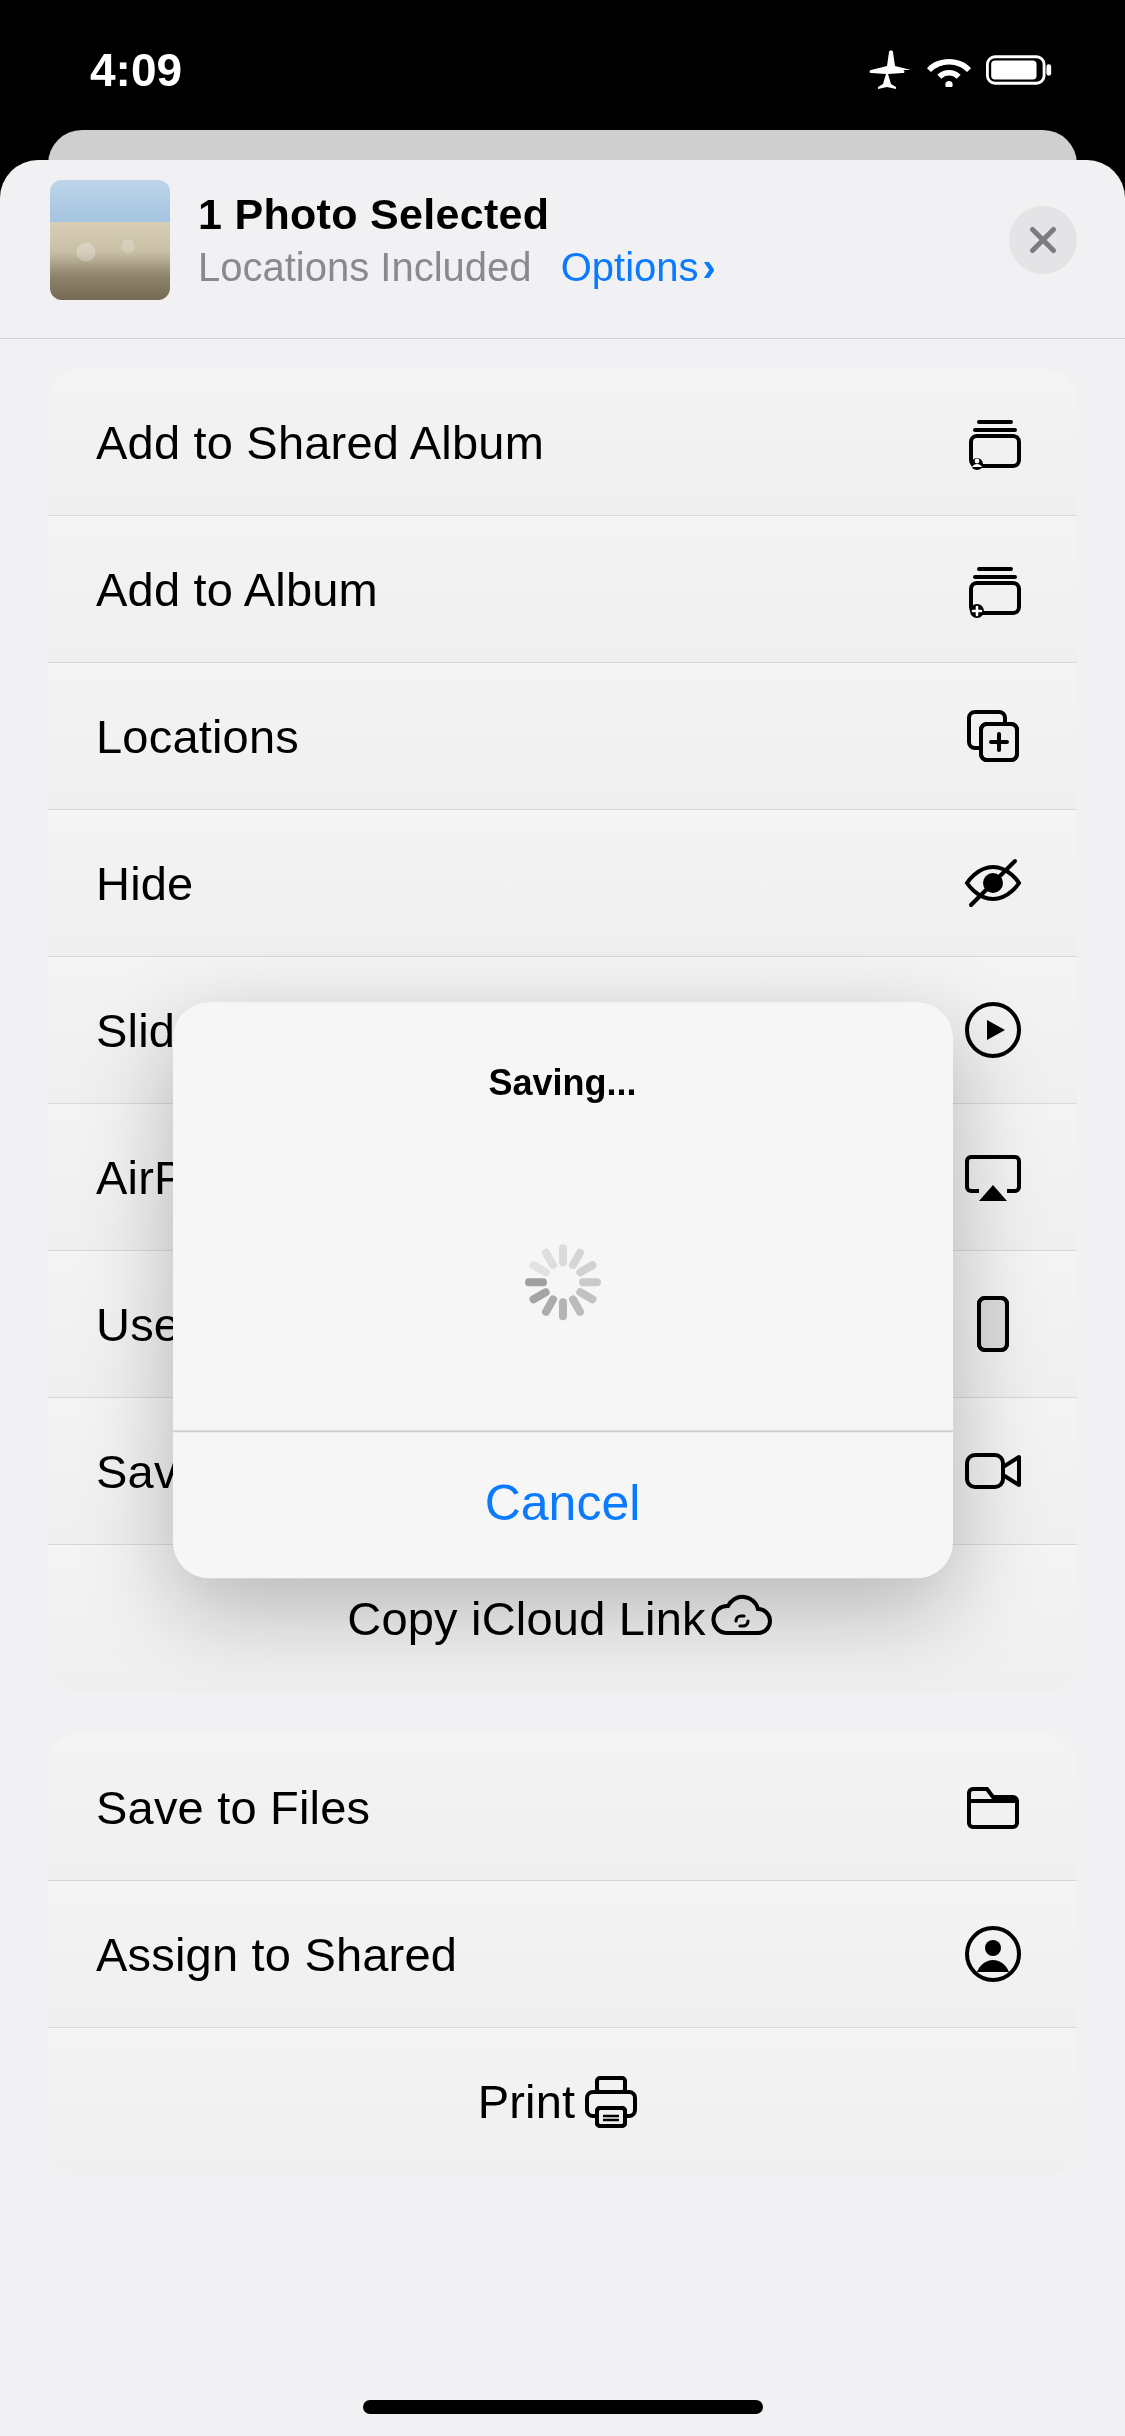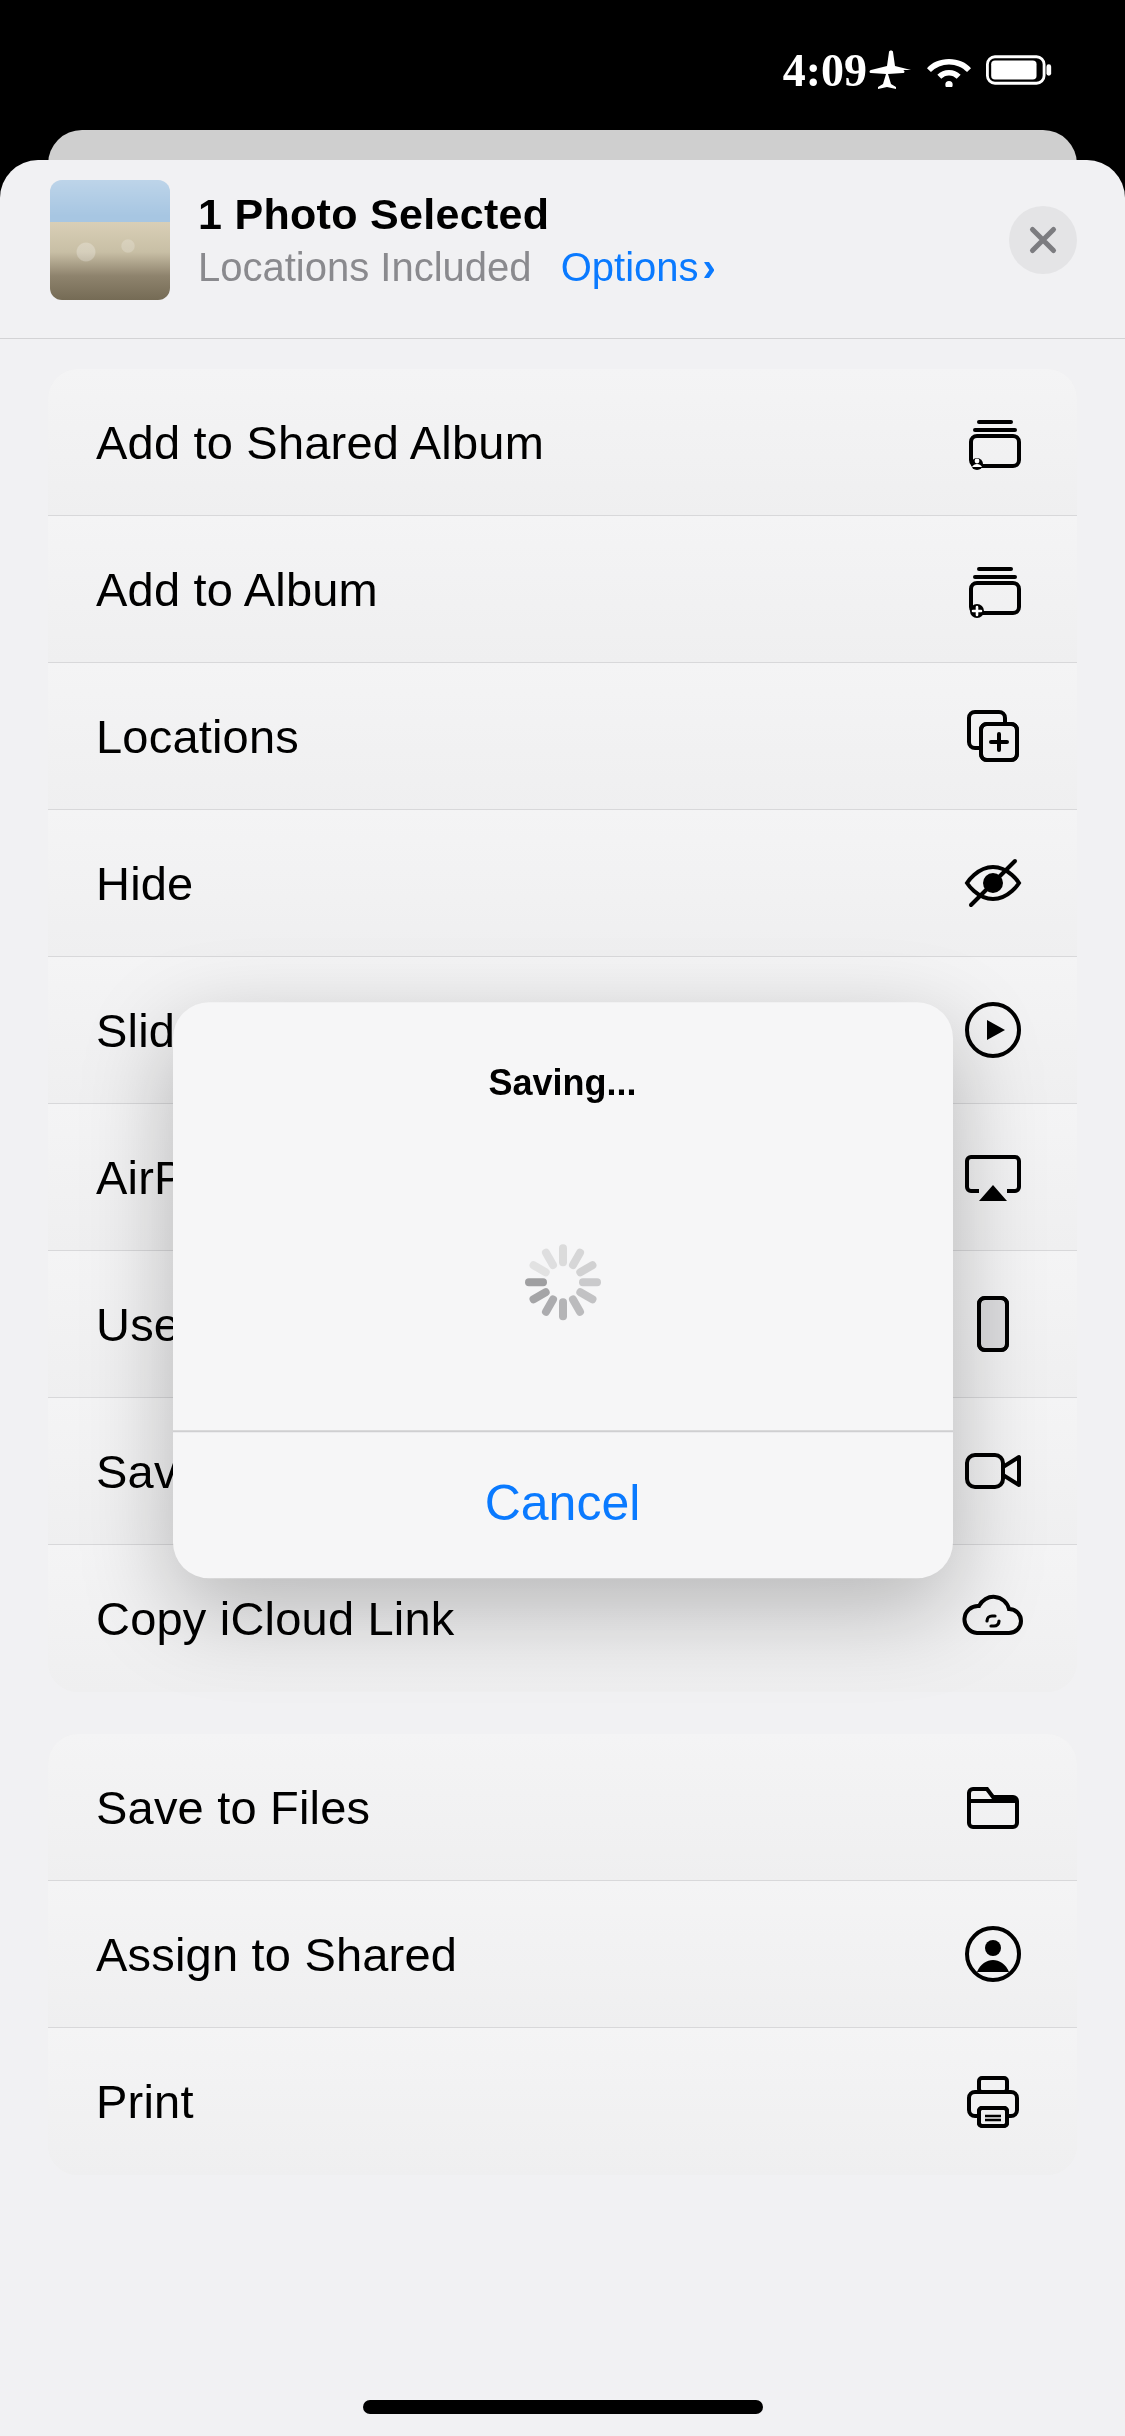--- a/index.html
+++ b/index.html
@@ -11,27 +11,26 @@
     overflow: hidden;
   }
 
   
   .status-bar {
     position: absolute;
     top: 0; left: 0; right: 0;
     height: 140px;
     display: flex;
     align-items: center;
-    justify-content: flex-end;
+    justify-content: space-between;
     padding: 0 70px 0 90px;
     color: #fff;
     font-size: 46px;
     font-weight: 600;
     z-index: 5;
-    font-family: Liberation Serif, serif;
   }
   .status-right { display: flex; align-items: center; gap: 14px; }
   .status-right svg { display: block; }
 
   
   .peek {
     position: absolute;
     top: 130px; left: 48px; right: 48px;
     height: 80px;
     background: #cfcfcf;
@@ -95,21 +94,21 @@
   }
   .row {
     display: flex;
     align-items: center;
     justify-content: space-between;
     padding: 0 48px;
     height: 147px;
     border-bottom: 1.5px solid #d8d8da;
     background: linear-gradient(#f4f4f5,#efeff0);
   }
-  .row:last-child { border-bottom: none; }
+  .row:last-child { border-bottom: none; justify-content: center; }
   .row-label { font-size: 47px; color: #000; letter-spacing: .2px; }
   .row-icon { width: 72px; height: 72px; display:flex; align-items:center; justify-content:center; }
   .row-icon svg { width: 64px; height: 64px; }
 
   
   .dialog {
     position: absolute;
     left: 50%; top: 1290px;
     transform: translate(-50%,-50%);
     width: 780px;

